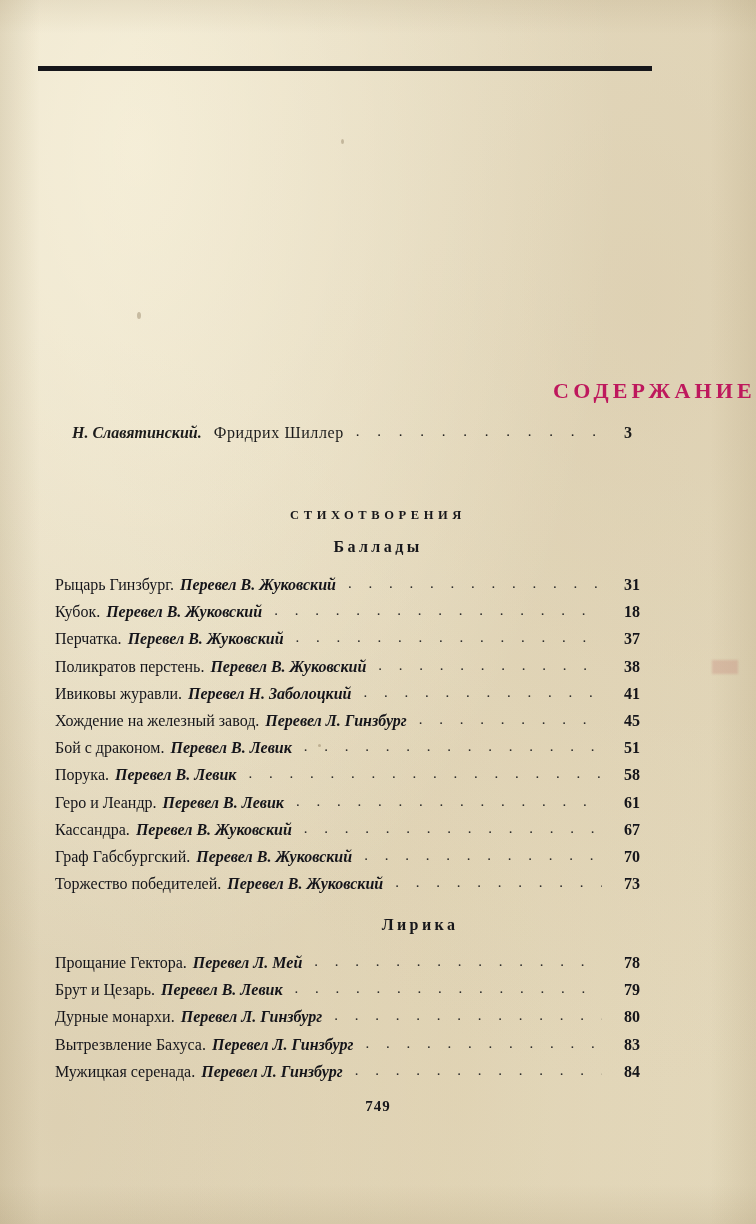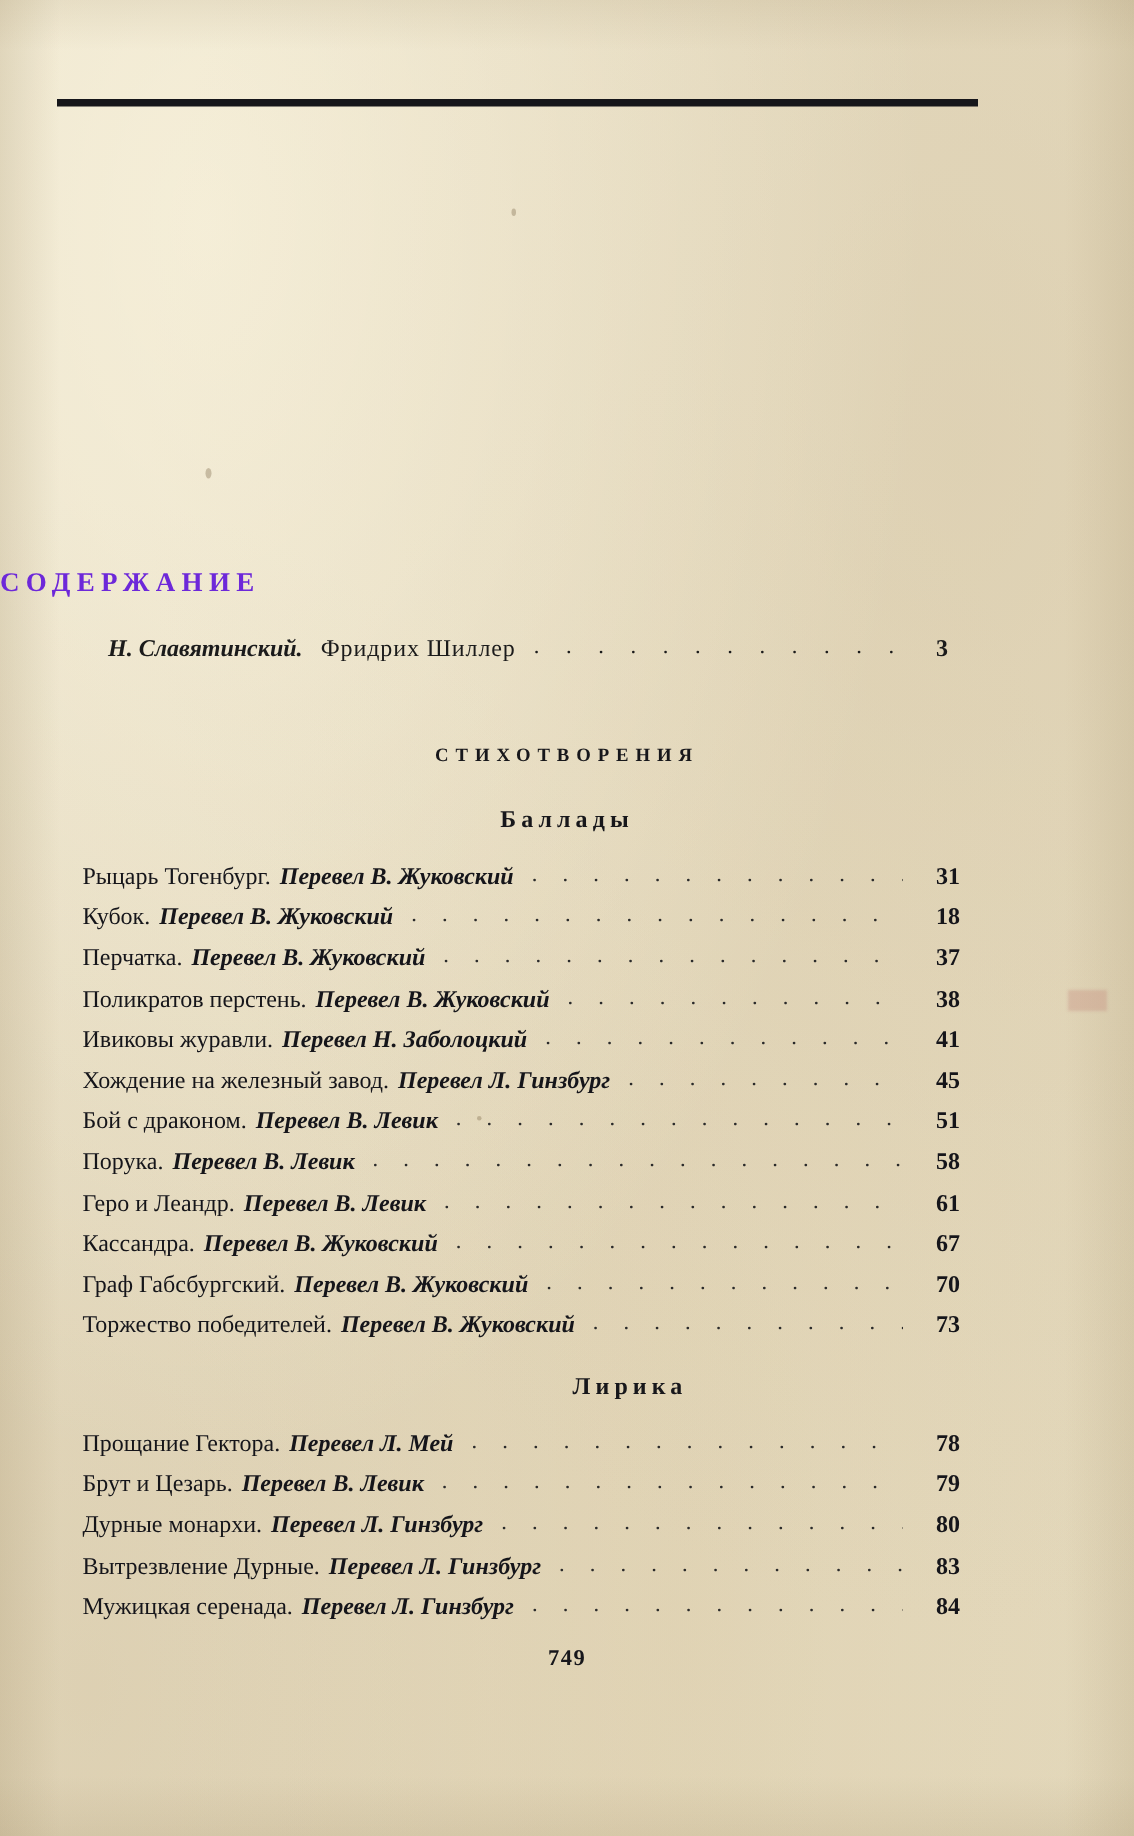--- a/index.html
+++ b/index.html
@@ -48,43 +48,43 @@
     top: 66px;
     width: 614px;
     height: 5px;
     background: #16161a;
   }
   .toc-title {
     position: absolute;
     top: 378px;
     left: 0;
     width: 756px;
-    text-align: left;
-    font-size: 18px;
+    text-align: right;
+    font-size: 22px;
     font-weight: bold;
     letter-spacing: 4.2px;
-    color: #6d28d9;
+    color: #be185d;
   }
   .intro-row {
     position: absolute;
     top: 424px;
     left: 72px;
     width: 560px;
     font-size: 16px;
   }
   .section-label {
     position: absolute;
     left: 0;
     width: 756px;
     text-align: center;
     font-weight: bold;
     color: #17171b;
   }
   .section-stih {
-    top: 496px;
+    top: 508px;
     font-size: 12.5px;
     letter-spacing: 4.6px;
   }
   .section-ballady {
     top: 538px;
     font-size: 16px;
     letter-spacing: 3.4px;
   }
   .section-lirika {
     top: 916px;
@@ -219,21 +219,21 @@
       <span class="page-num">3</span>
     </div>
   </div>
 
   <div class="section-label section-stih">СТИХОТВОРЕНИЯ</div>
 
   <div class="section-label section-ballady">Баллады</div>
 
   <div class="list list-ballady">
     <div class="entry">
-      <span class="title">Рыцарь Тогенбург.</span>
+      <span class="title">Рыцарь Гинзбург.</span>
       <span class="translator">Перевел В. Жуковский</span>
       <span class="leader">. . . . . . . . . . . . . . . . . . . . . . . . . . . . . . . . . . . . .</span>
       <span class="page-num">31</span>
     </div>
     <div class="entry">
       <span class="title">Кубок.</span>
       <span class="translator">Перевел В. Жуковский</span>
       <span class="leader">. . . . . . . . . . . . . . . . . . . . . . . . . . . . . . . . . . . . .</span>
       <span class="page-num">18</span>
     </div>
@@ -314,21 +314,21 @@
       <span class="leader">. . . . . . . . . . . . . . . . . . . . . . . . . . . . . . . . . . . . .</span>
       <span class="page-num">79</span>
     </div>
     <div class="entry">
       <span class="title">Дурные монархи.</span>
       <span class="translator">Перевел Л. Гинзбург</span>
       <span class="leader">. . . . . . . . . . . . . . . . . . . . . . . . . . . . . . . . . . . . .</span>
       <span class="page-num">80</span>
     </div>
     <div class="entry">
-      <span class="title">Вытрезвление Дурные.</span>
+      <span class="title">Вытрезвление Бахуса.</span>
       <span class="translator">Перевел Л. Гинзбург</span>
       <span class="leader">. . . . . . . . . . . . . . . . . . . . . . . . . . . . . . . . . . . . .</span>
       <span class="page-num">83</span>
     </div>
     <div class="entry">
       <span class="title">Мужицкая серенада.</span>
       <span class="translator">Перевел Л. Гинзбург</span>
       <span class="leader">. . . . . . . . . . . . . . . . . . . . . . . . . . . . . . . . . . . . .</span>
       <span class="page-num">84</span>
     </div>

